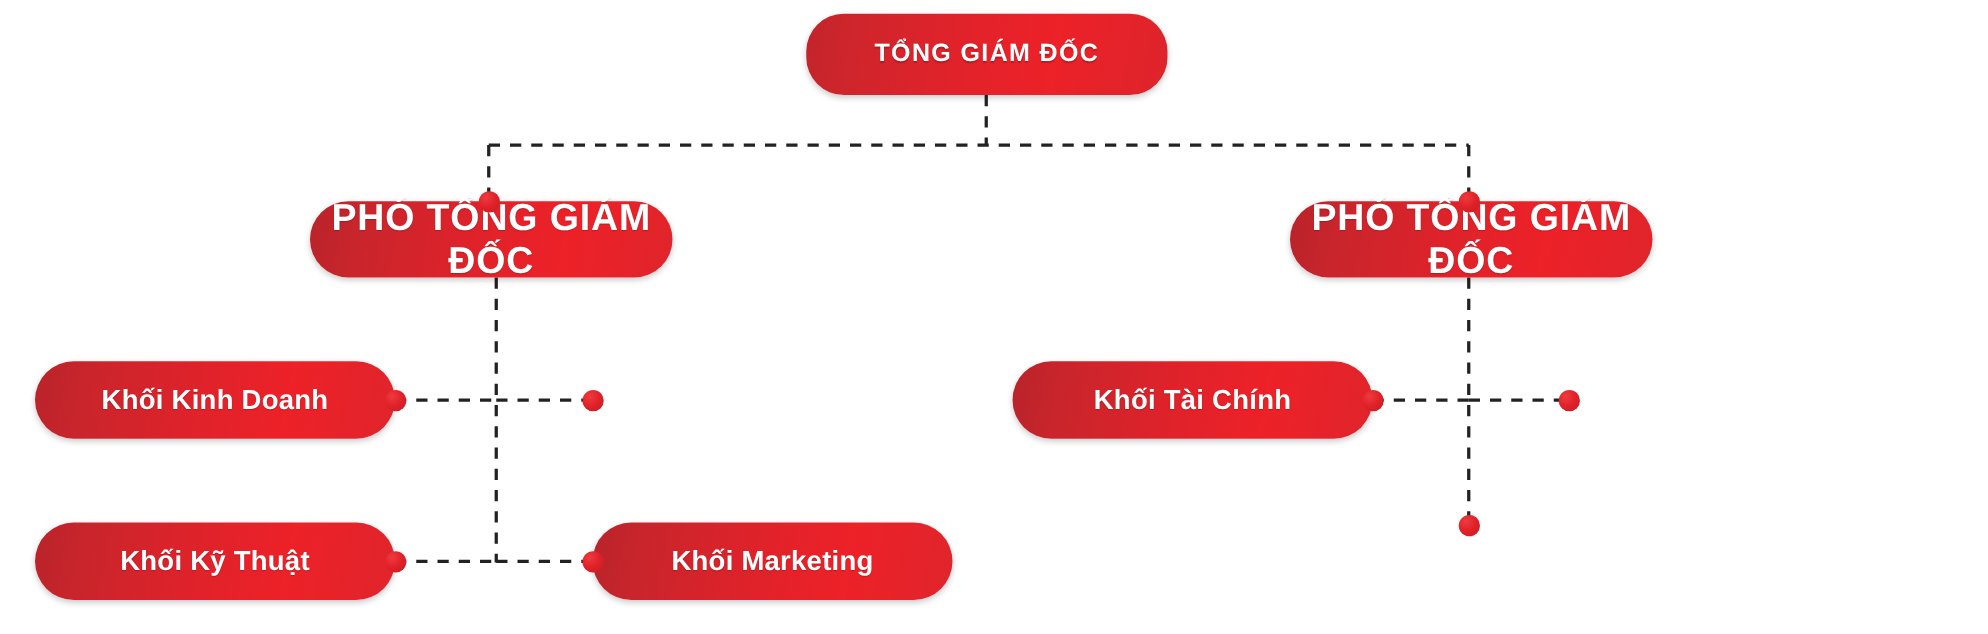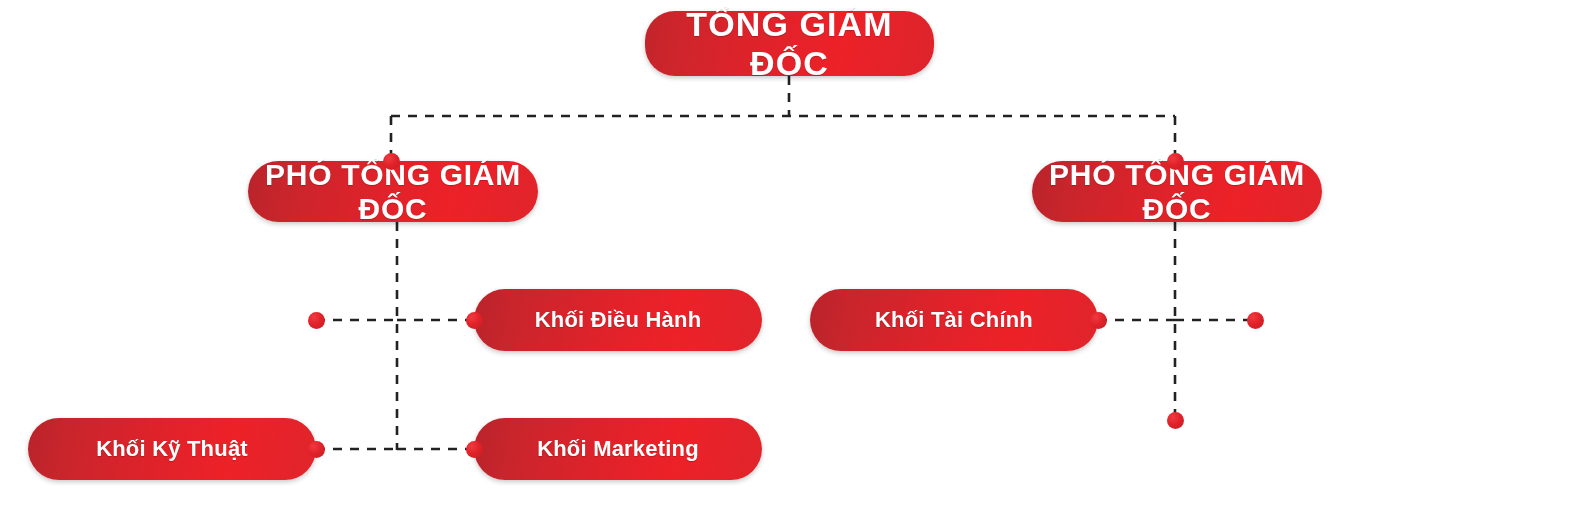--- a/index.html
+++ b/index.html
@@ -41,21 +41,21 @@
     font-weight:bold;
     line-height:1.12;
     text-shadow:0 1px 1px rgba(0,0,0,0.20);
     white-space:pre-line;
   }
   
   .lvl1{
     border-radius:30px;
     background:linear-gradient(100deg,#c1242b 0%,#ce252c 12%,#e2222a 44%,#ed2128 68%,#dd242b 100%);
   }
-  .lvl1 .lbl{font-size:34px;letter-spacing:1.1px;}
+  .lvl1 .lbl{font-size:20px;letter-spacing:1.1px;}
   .lvl2 .lbl{font-size:30px;letter-spacing:0.7px;}
   .lvl3 .lbl{font-size:22px;letter-spacing:0.2px;}
   .lvl3.two-line .lbl{font-size:21px;line-height:1.25;}
 
   
   .dot{
     position:absolute;
     width:17px;height:17px;
     border-radius:50%;
     background:radial-gradient(circle at 34% 30%,#ef3a40 0%,#e02128 48%,#c01f25 100%);
@@ -108,24 +108,24 @@
   </div>
 
   <div class="node lvl2" style="left:248px;top:161px;width:290px;height:61px;">
     <span class="lbl">PHÓ TỔNG GIÁM ĐỐC</span>
   </div>
 
   <div class="node lvl2" style="left:1032px;top:161px;width:290px;height:61px;">
     <span class="lbl">PHÓ TỔNG GIÁM ĐỐC</span>
   </div>
 
+  <div class="node lvl3" style="left:28px;top:289px;width:288px;height:62px;">
+    <span class="lbl">Khối Kinh Doanh</span>
+  </div>
 
-  <div class="node lvl3" style="left:474px;top:289px;width:288px;height:62px;">
-    <span class="lbl">Khối Điều Hành</span>
-  </div>
 
   <div class="node lvl3" style="left:28px;top:418px;width:288px;height:62px;justify-content:flex-end;">
     <span class="lbl">Khối Kỹ Thuật</span>
   </div>
 
   <div class="node lvl3" style="left:810px;top:289px;width:288px;height:62px;">
     <span class="lbl">Khối Tài Chính</span>
   </div>
 
   <div class="node lvl3" style="left:474px;top:418px;width:288px;height:62px;">

